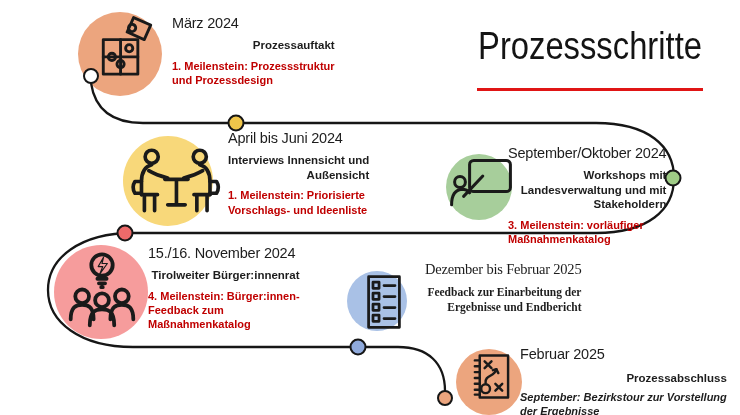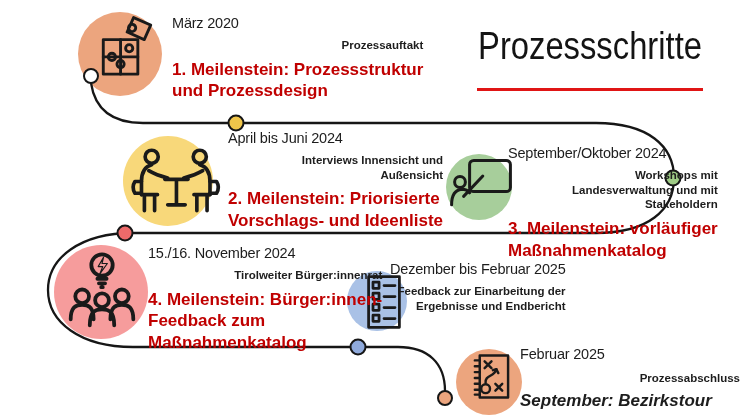--- a/index.html
+++ b/index.html
@@ -9,21 +9,21 @@
   }
   svg{display:block;}
   .layer{position:absolute;left:0;top:0;}
   .icon{position:absolute;pointer-events:none;}
   .icon svg path,.icon svg line,.icon svg rect,.icon svg circle,.icon svg polyline{
     stroke:#1a1a1a;fill:none;stroke-linecap:round;stroke-linejoin:round;
   }
   .step{position:absolute;}
   .date{font-size:14.5px;font-weight:400;color:#1d1d1d;letter-spacing:-0.2px;margin-bottom:7px;}
   .label{font-size:11.5px;font-weight:700;color:#1d1d1d;line-height:1.28;margin-bottom:6px;white-space:pre-line;text-align:right;}
-  .milestone{font-size:17px;font-weight:700;color:#c00000;line-height:1.28;white-space:pre-line;}
+  .milestone{font-size:11px;font-weight:700;color:#c00000;line-height:1.28;white-space:pre-line;}
   .milestone.optional{color:#1d1d1d;font-style:italic;}
   .step.tight .date{margin-bottom:9px;}
   .step.tight .label{margin-bottom:4px;padding-left:23px;}
   .title{
     position:absolute;left:452px;top:24px;width:276px;text-align:center;
     font-size:39px;font-weight:400;color:#141414;transform:scaleX(0.84);transform-origin:center;
     white-space:nowrap;
   }
   .title-underline{position:absolute;left:477px;top:88px;width:226px;height:3px;background:#e01515;}
 </style>
@@ -125,52 +125,52 @@
       <path d="M 14 16 H 24 M 14 28 H 24 M 14 40 H 24 M 14 52 H 24 M 14 64 H 24 M 14 76 H 24 M 14 86 H 24"></path>
       <path d="M 34 18 L 48 32 M 48 18 L 34 32"></path>
       <path d="M 36 62 C 34 46 54 50 58 34"></path>
       <path d="M 58 34 L 51 36 M 58 34 L 62 42"></path>
       <circle cx="36" cy="74" r="9"></circle>
       <path d="M 56 64 L 70 78 M 70 64 L 56 78"></path>
     </svg>
   </div>
 
   <div class="step" style="left:172px;top:15px;">
-    <div class="date">März 2020</div>
+    <div class="date">März 2024</div>
     <div class="label">Prozessauftakt</div>
     <div class="milestone">1. Meilenstein: Prozessstruktur
 und Prozessdesign</div>
   </div>
 
   <div class="step" style="left:228px;top:130px;">
     <div class="date">April bis Juni 2024</div>
     <div class="label">Interviews Innensicht und
 Außensicht</div>
-    <div class="milestone">2. Meilenstein: Priorisierte
+    <div class="milestone">1. Meilenstein: Priorisierte
 Vorschlags- und Ideenliste</div>
   </div>
 
   <div class="step" style="left:508px;top:145px;">
     <div class="date">September/Oktober 2024</div>
     <div class="label">Workshops mit
 Landesverwaltung und mit
 Stakeholdern</div>
     <div class="milestone">3. Meilenstein: vorläufiger
 Maßnahmenkatalog</div>
   </div>
 
   <div class="step" style="left:148px;top:245px;">
     <div class="date">15./16. November 2024</div>
     <div class="label">Tirolweiter Bürger:innenrat</div>
     <div class="milestone">4. Meilenstein: Bürger:innen-
 Feedback zum
 Maßnahmenkatalog</div>
   </div>
 
-  <div class="step" style="left:390px;top:261px;">
+  <div class="step" style="left:425px;top:261px;font-family:Liberation Serif, serif;">
     <div class="date">Dezember bis Februar 2025</div>
     <div class="label">Feedback zur Einarbeitung der
 Ergebnisse und Endbericht</div>
   </div>
 
   <div class="step tight" style="left:520px;top:346px;">
     <div class="date">Februar 2025</div>
     <div class="label">Prozessabschluss</div>
     <div class="milestone optional">September: Bezirkstour zur Vorstellung
 der Ergebnisse</div>

